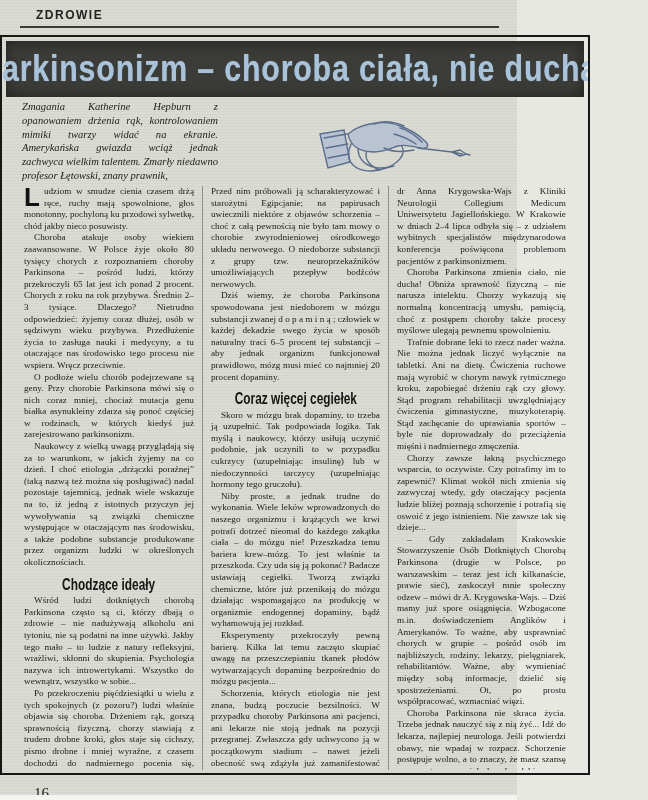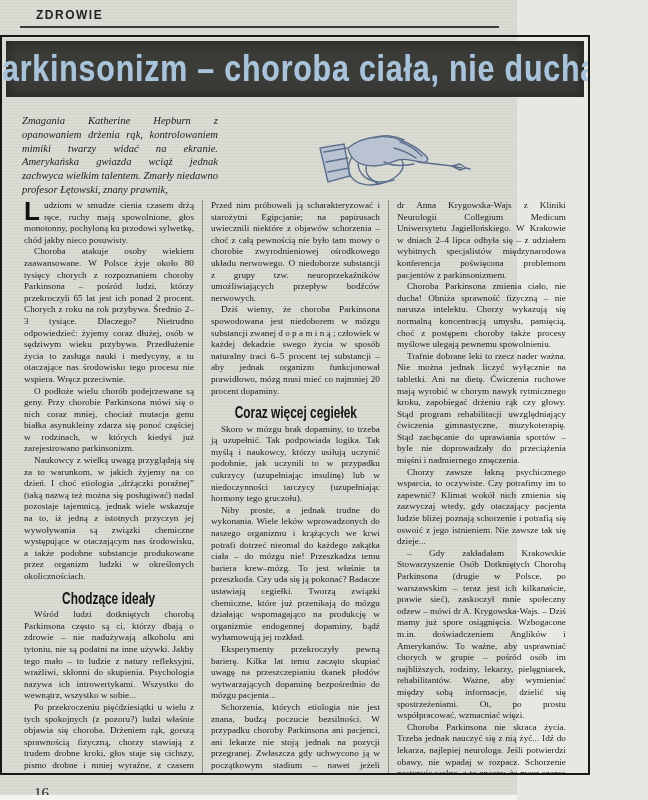--- a/index.html
+++ b/index.html
@@ -44,21 +44,21 @@
     display:inline-block;
     font-family:"Liberation Sans","DejaVu Sans",sans-serif;
     font-weight:bold;font-size:37px;letter-spacing:1px;
     color:#a9c3da;
     transform:scaleX(0.82);transform-origin:50% 50%;
     white-space:nowrap;
     text-shadow:0 0 1px rgba(169,195,218,0.6);
   }
   .lede{
     display:flex;align-items:flex-start;
-    padding:17px 16px 4px 16px;height:80px;
+    padding:3px 16px 4px 16px;height:80px;
   }
   .lede p{
     margin:0;width:196px;
     font-style:italic;font-size:10.6px;line-height:13.8px;
     text-align:justify;
   }
   .lede p + p{margin-left:14px;}
   .lede .art{flex:1;display:flex;justify-content:center;align-items:flex-start;padding-top:4px;}
   .body-cols{
     display:flex;align-items:stretch;

